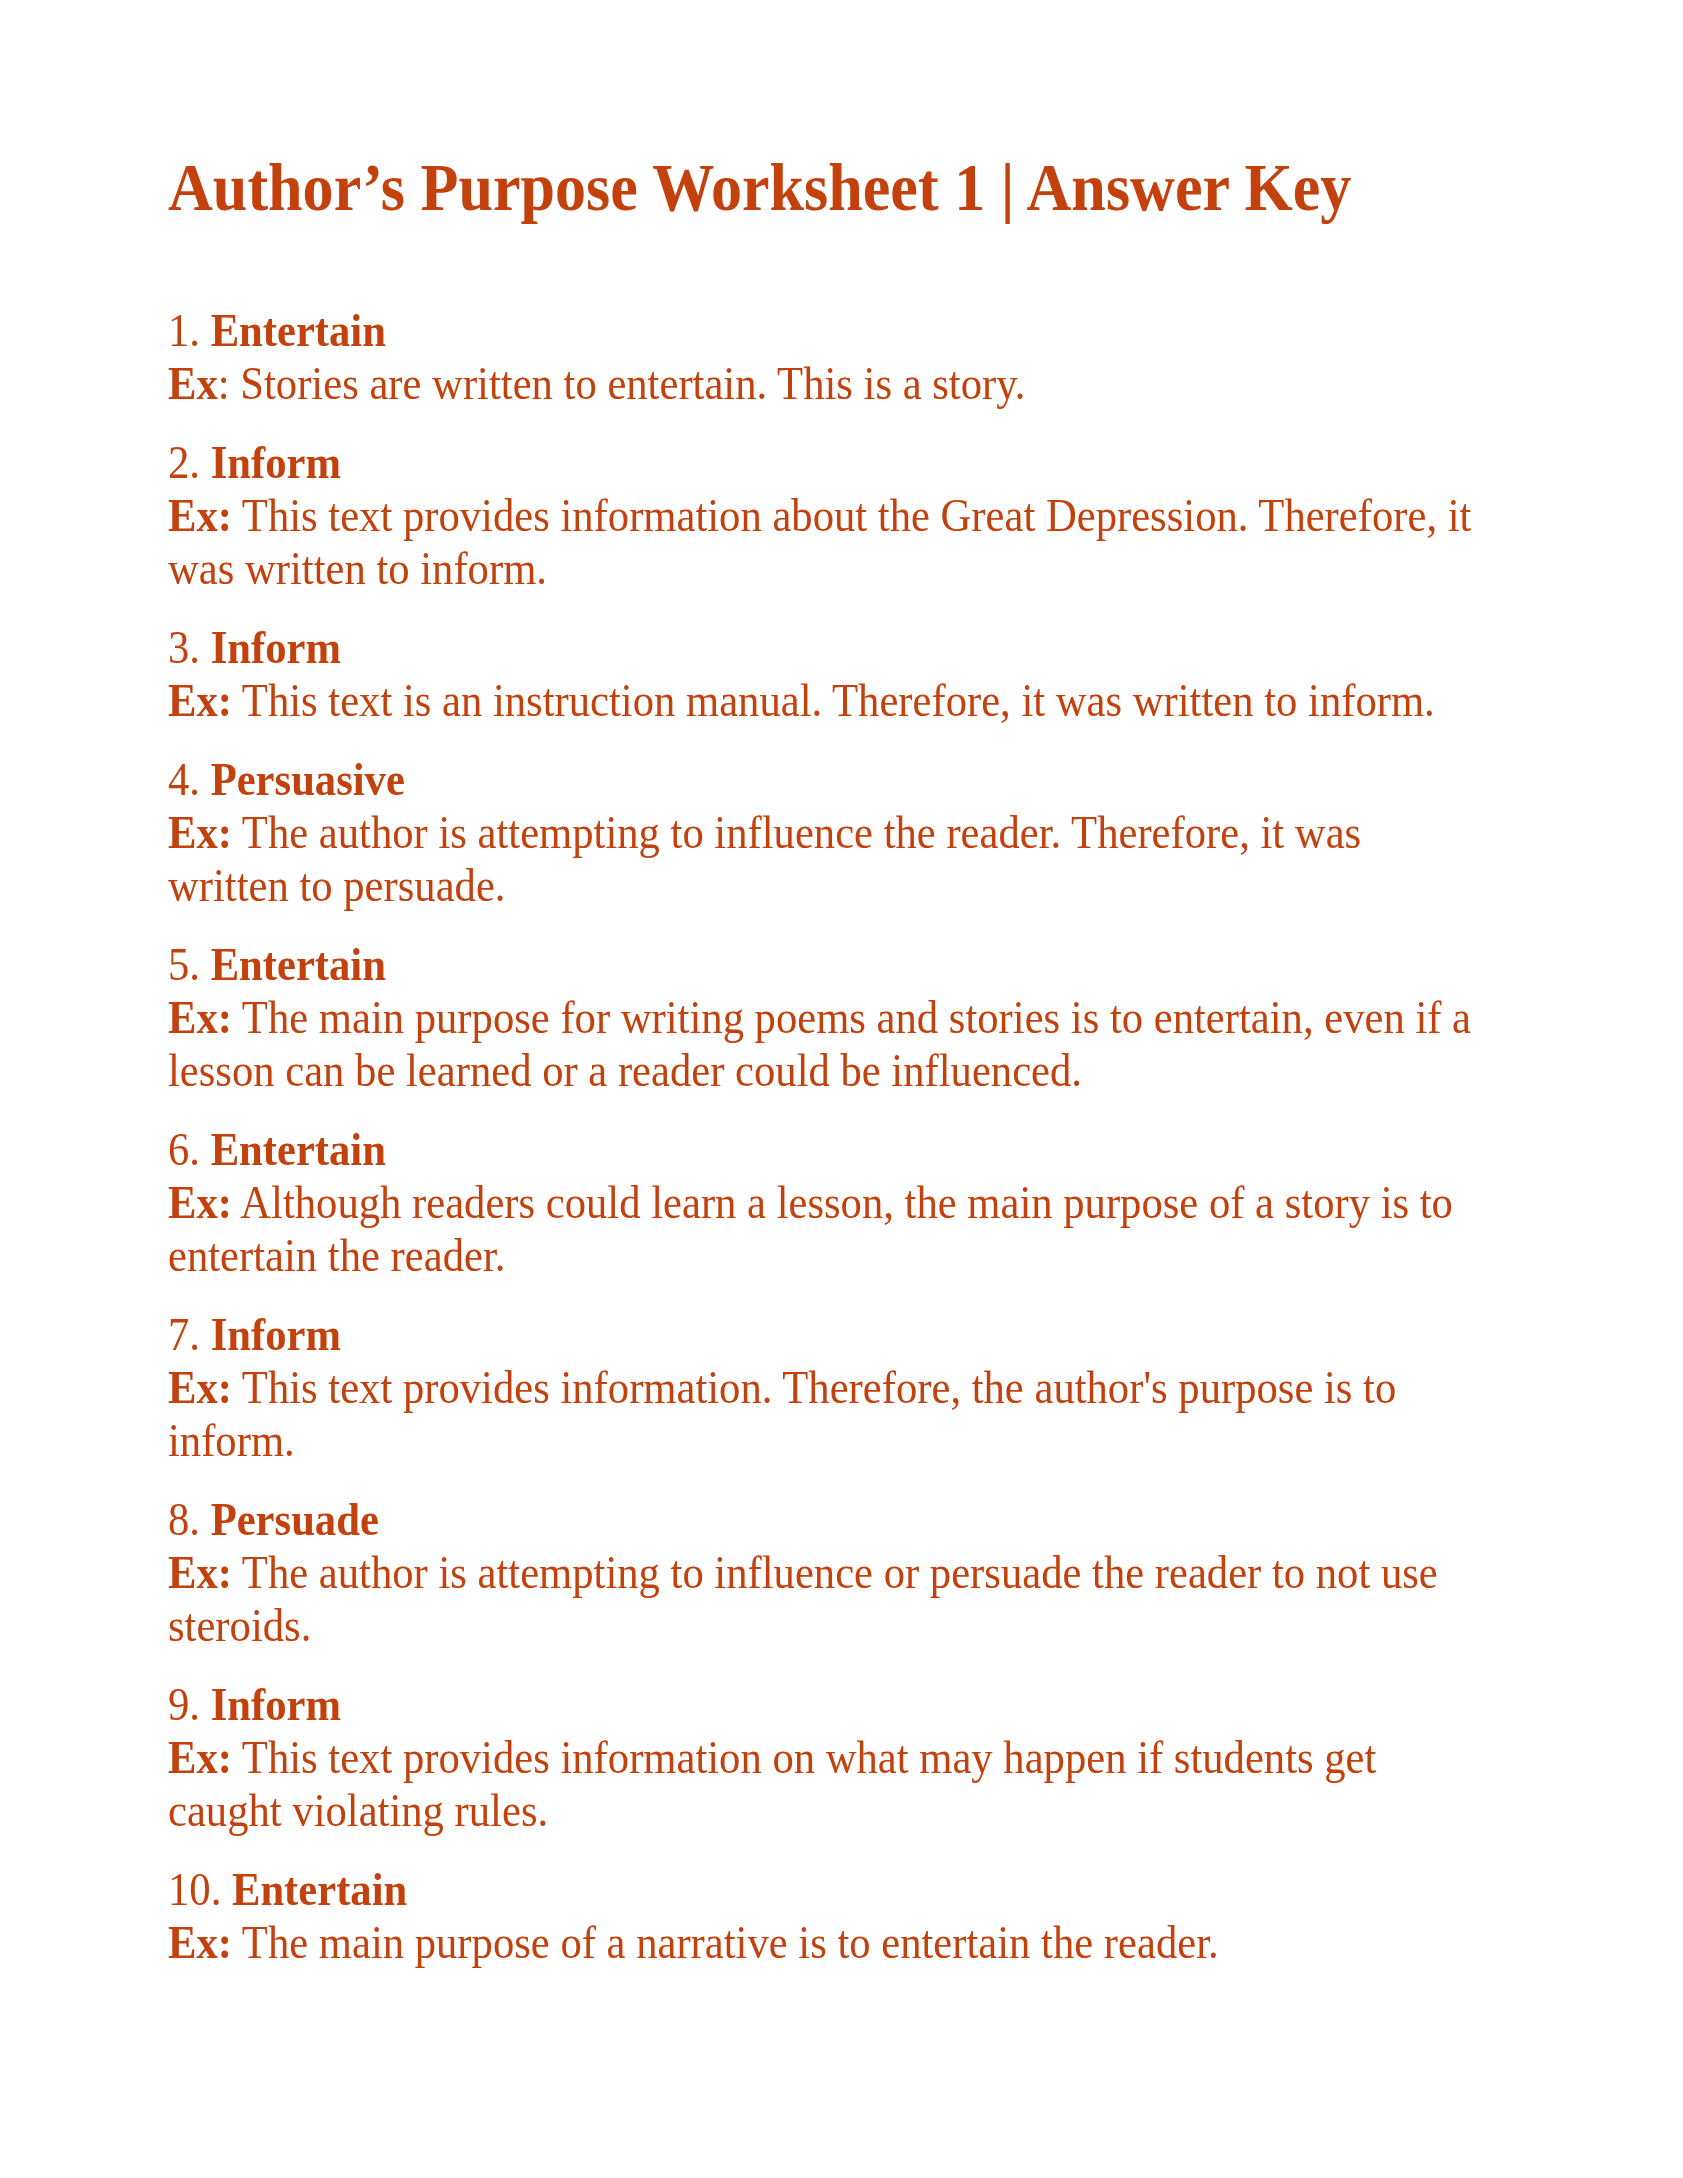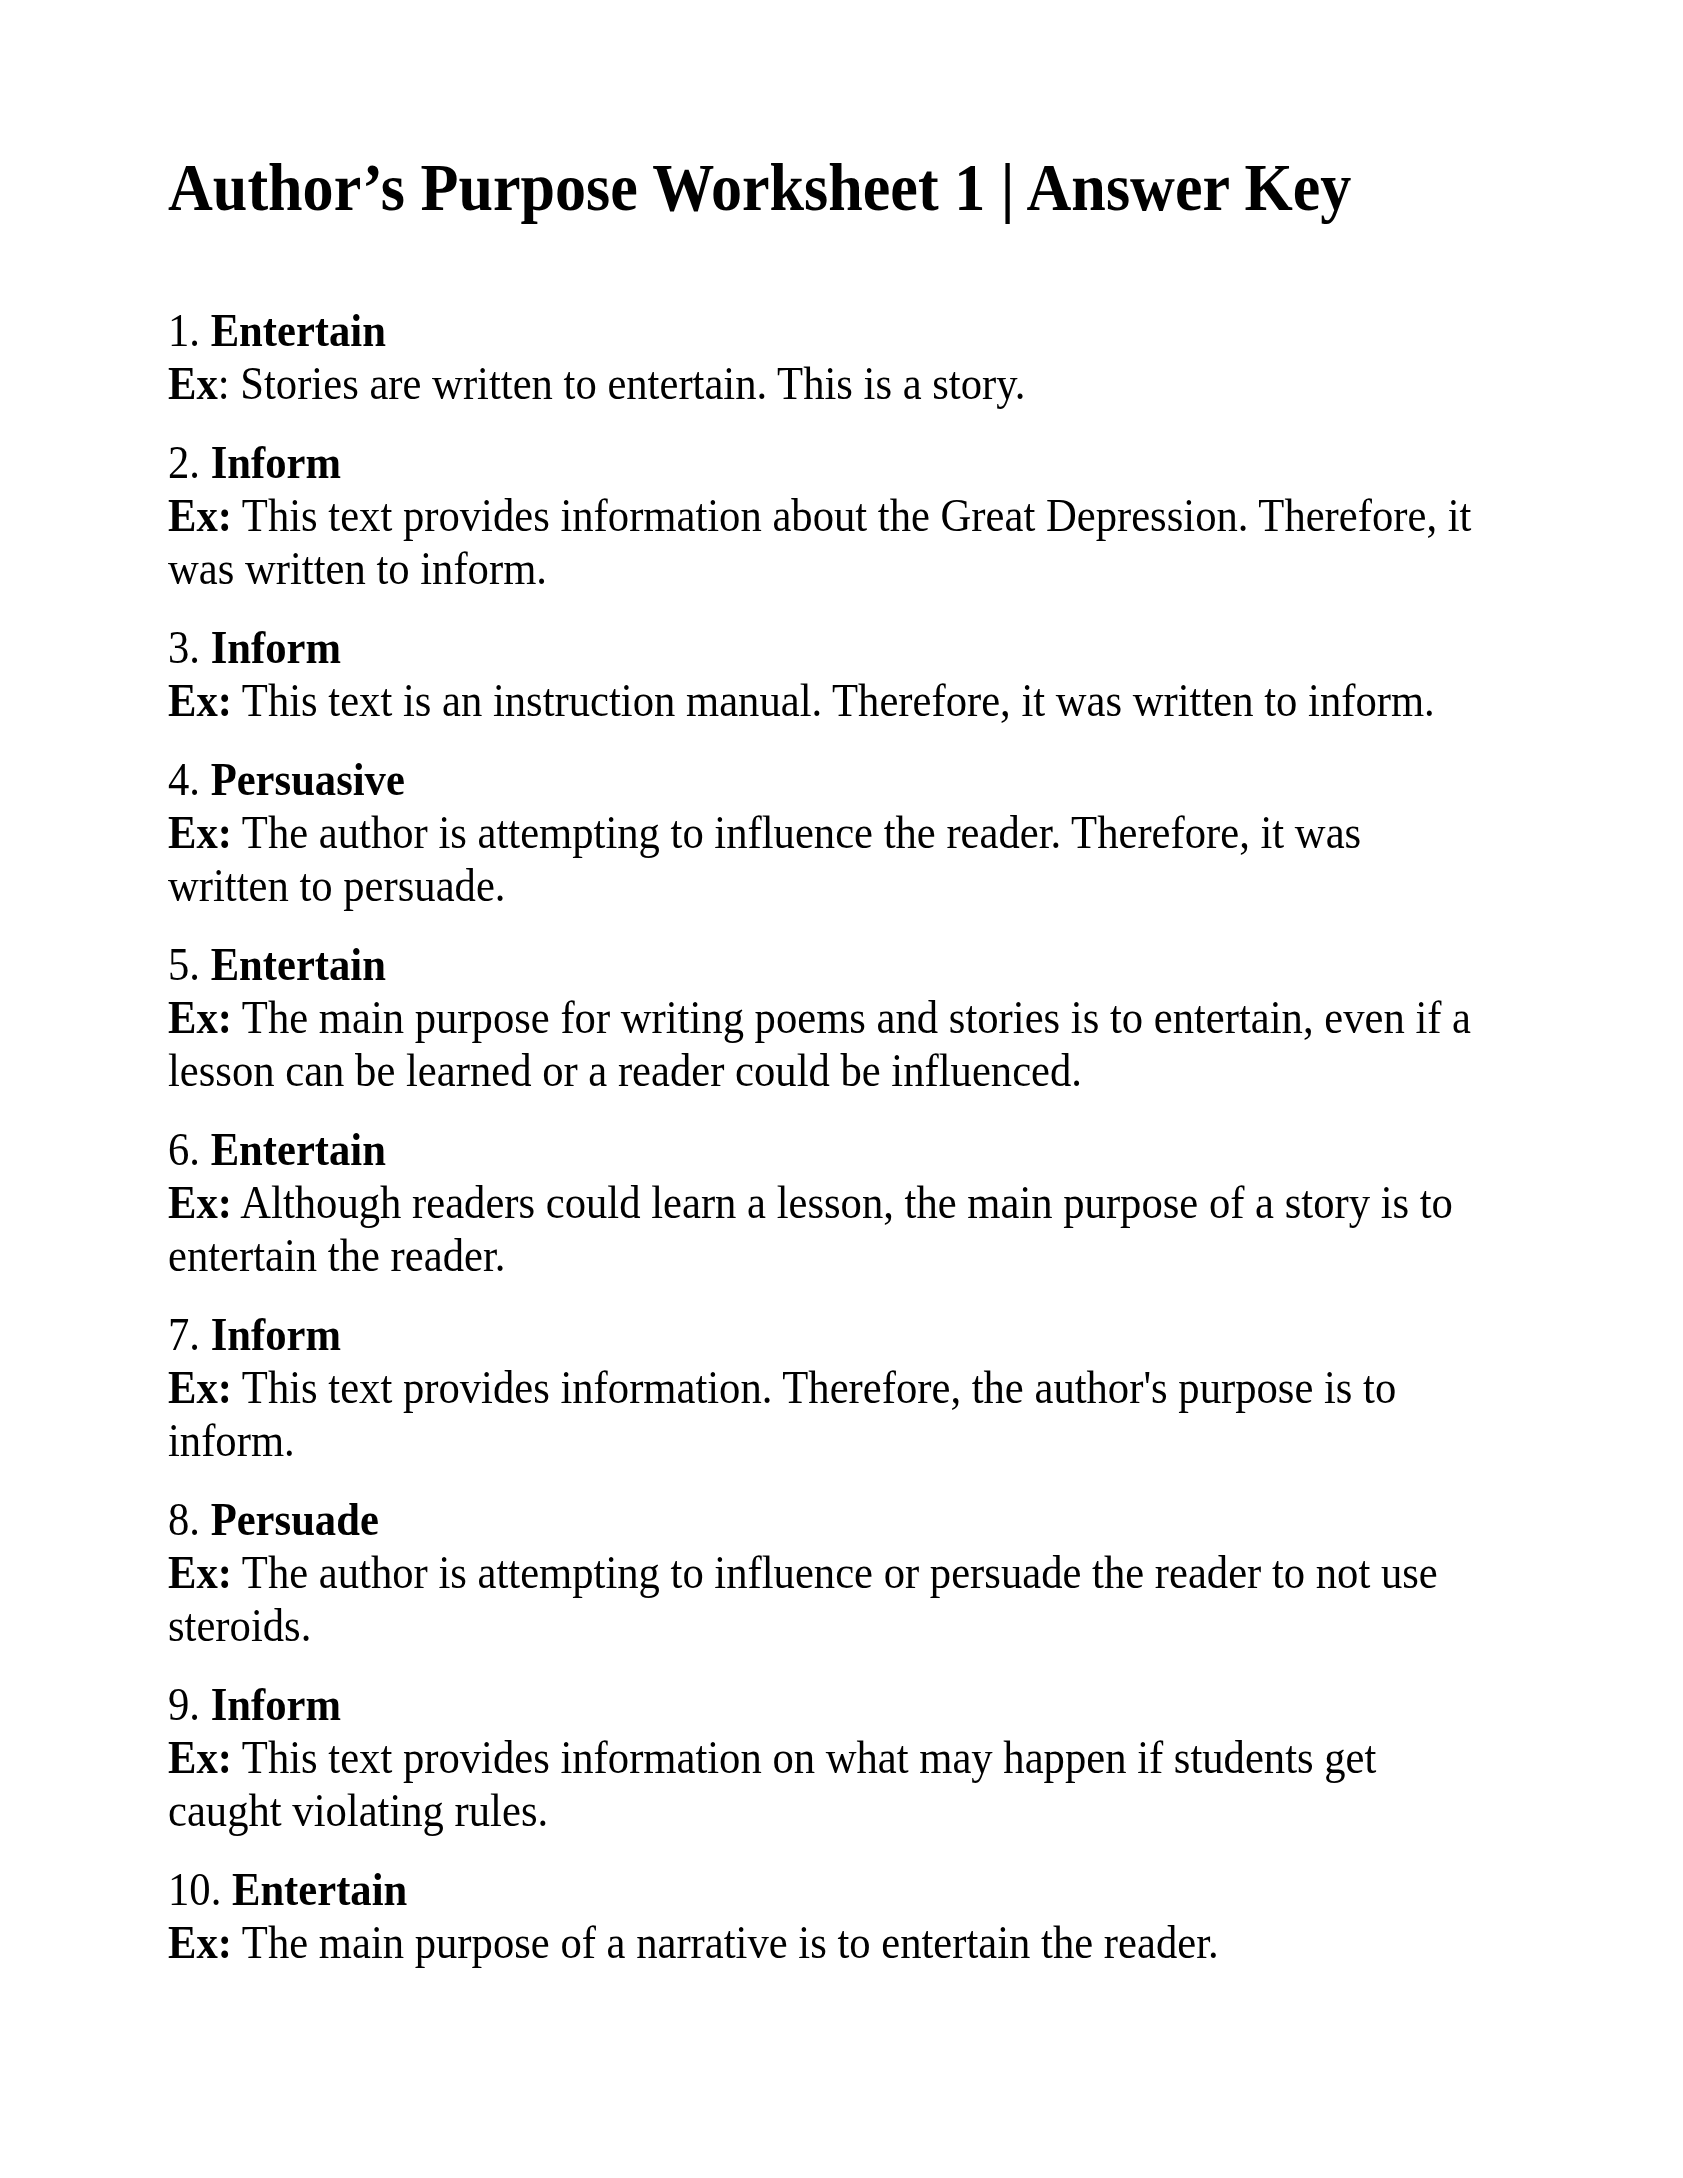--- a/index.html
+++ b/index.html
@@ -5,21 +5,21 @@
   html, body {
     margin: 0;
     padding: 0;
     background: #ffffff;
   }
   .page {
     position: relative;
     width: 1683px;
     height: 2178px;
     background: #ffffff;
-    color: #000000;
+    color: #c2410c;
     font-family: "Liberation Serif", "DejaVu Serif", serif;
     overflow: hidden;
   }
   .content {
     position: absolute;
     left: 168px;
     top: 149px;
     width: 1410px;
     transform: scaleX(0.927);
     transform-origin: top left;

